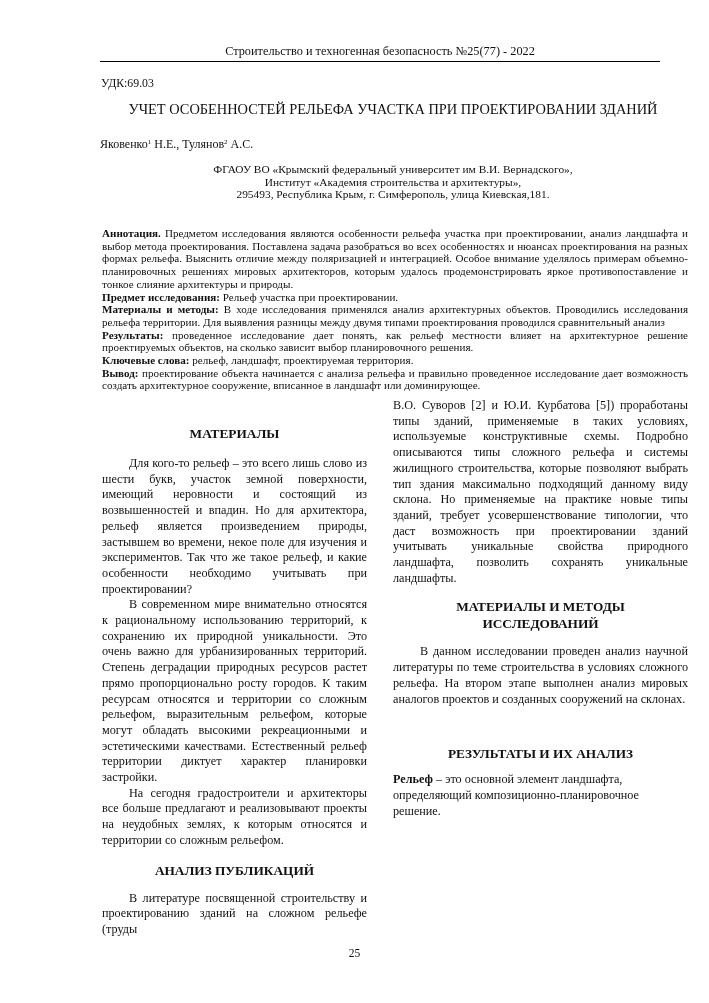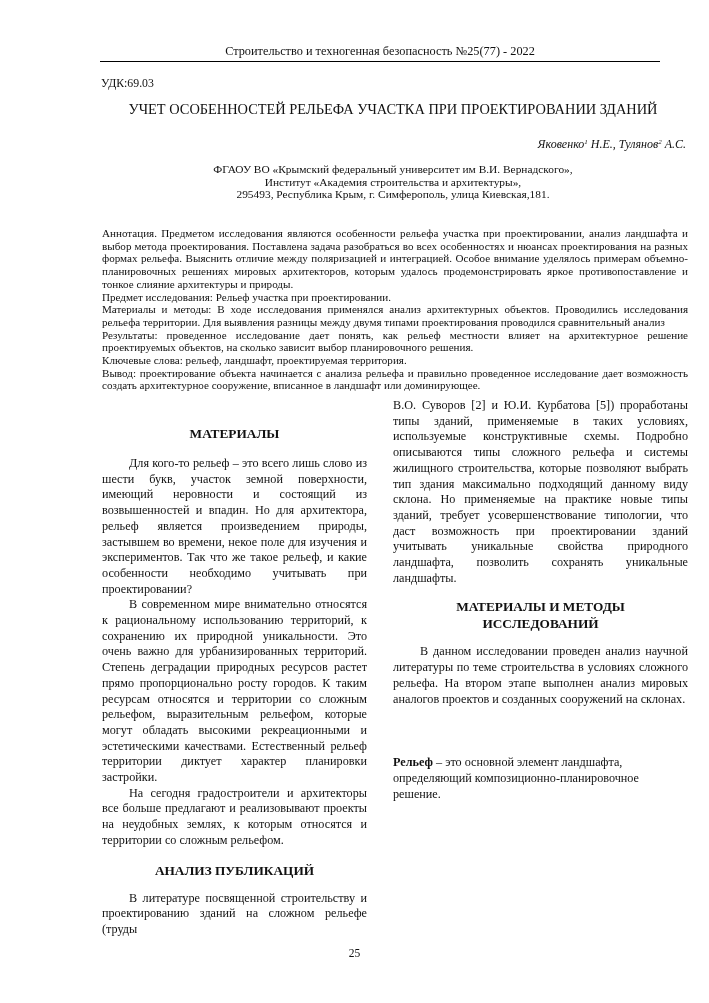--- a/index.html
+++ b/index.html
@@ -17,33 +17,33 @@
   }
   .udk {
     position: absolute; left: 101px; top: 76px; font-size: 11.8px; line-height: 14px;
   }
   .title {
     position: absolute; left: 100px; width: 586px; top: 101px;
     text-align: center; font-size: 14.4px; line-height: 16px; letter-spacing: 0; font-family: Liberation Serif, serif;
   }
   .authors {
     position: absolute; left: 100px; width: 586px; top: 137px;
-    text-align: right; font-size: 12px; line-height: 14px; font-style: italic;
+    text-align: left; font-size: 12px; line-height: 14px;
   }
   .affil {
     position: absolute; left: 100px; width: 586px; top: 163px;
     text-align: center; font-size: 11.4px; line-height: 12.6px;
   }
   sup { font-size: 7px; vertical-align: 4px; line-height: 0; }
   .abstract {
     position: absolute; left: 102px; width: 586px; top: 227px;
     font-size: 11.1px; line-height: 12.7px; text-align: justify;
   }
   .abstract p { margin: 0; }
-  .abstract b { font-weight: normal; }
+  .abstract b { font-weight: bold; }
   .col {
     position: absolute; top: 398px; font-size: 12.2px; line-height: 15.7px;
     text-align: justify;
   }
   .col-left { left: 102px; width: 265px; }
   .col-right { left: 393px; width: 295px; }
   .col p { margin: 0; }
   .indent { text-indent: 27px; }
   .sec-head {
     text-align: center; font-weight: bold; font-size: 13.3px; line-height: 17px;
@@ -97,17 +97,18 @@
 <div class="col col-right">
   <p>В.О. Суворов [2] и Ю.И. Курбатова [5]) проработаны типы зданий, применяемые в таких условиях, используемые конструктивные схемы. Подробно описываются типы сложного рельефа и системы жилищного строительства, которые позволяют выбрать тип здания максимально подходящий данному виду склона. Но применяемые на практике новые типы зданий, требует усовершенствование типологии, что даст возможность при проектировании зданий учитывать уникальные свойства природного ландшафта, позволить сохранять уникальные ландшафты.</p>
   <div style="height:12px"></div>
   <div class="sec-head">
     <div>МАТЕРИАЛЫ И МЕТОДЫ</div>
     <div>ИССЛЕДОВАНИЙ</div>
   </div>
   <div style="height:12px"></div>
   <p class="indent">В данном исследовании проведен анализ научной литературы по теме строительства в условиях сложного рельефа. На втором этапе выполнен анализ мировых аналогов проектов и созданных сооружений на склонах.</p>
   <div style="height:38px"></div>
+  <div class="sec-head">РЕЗУЛЬТАТЫ И ИХ АНАЛИЗ</div>
   <div style="height:10px"></div>
   <p style="text-align:left"><b>Рельеф</b><span> – это основной элемент ландшафта, определяющий композиционно-планировочное решение.</span></p>
 </div>
 
 <div class="page-number">25</div>
 
 </body></html>

